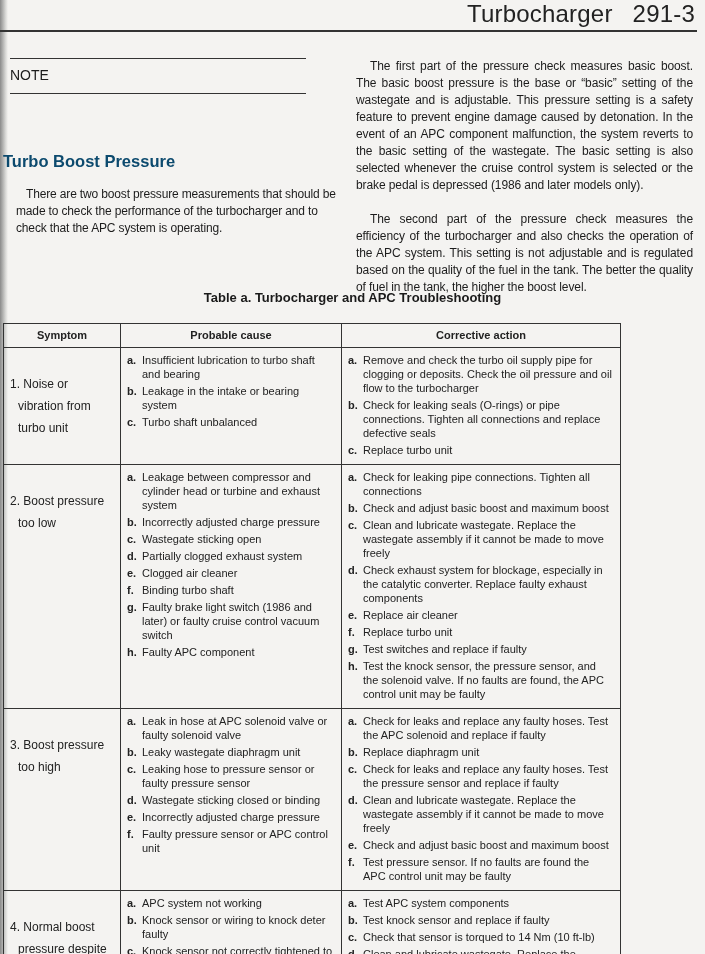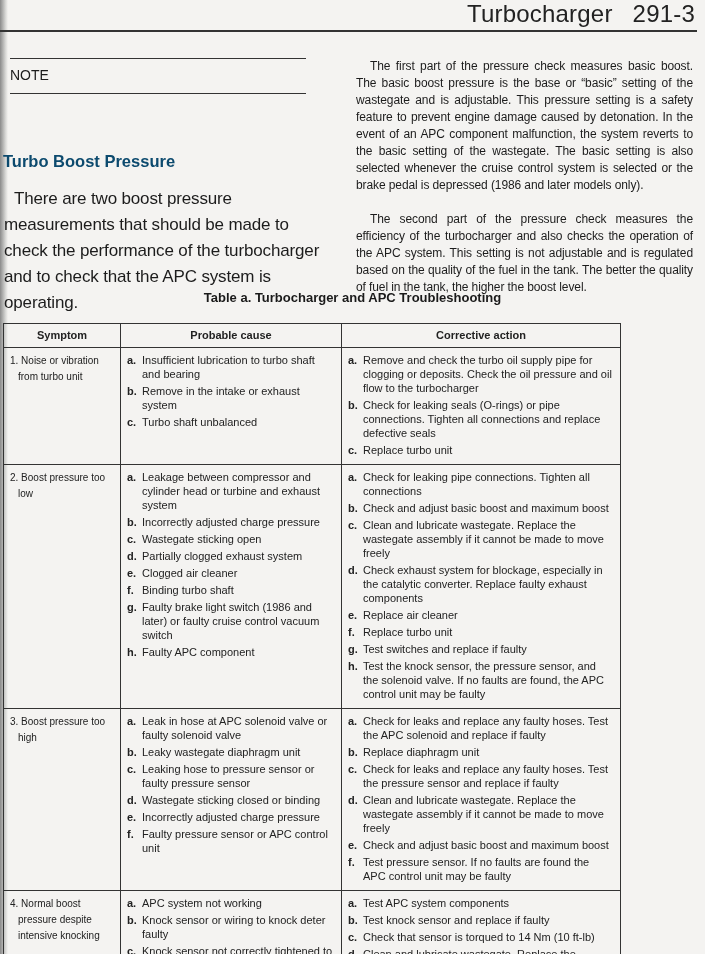--- a/index.html
+++ b/index.html
@@ -27,22 +27,22 @@
     border-top: 1.2px solid #333; border-bottom: 1.2px solid #333;
     padding: 10px 0 10px 0; font-size: 10px; line-height: 13px;
   }
   .note-box .note-label { font-size: 14px; margin-bottom: 1px; }
   .note-box .note-body { font-size: 10px; letter-spacing: -0.2px; }
   .section-heading {
     position: absolute; left: 3px; top: 152px;
     font-size: 16.5px; font-weight: bold; color: #0c4a6e;
   }
   .intro-para {
-    position: absolute; left: 4px; top: 186px; width: 320px;
-    font-size: 17px; line-height: 26px; text-indent: 10px; letter-spacing: -0.15px;
+    position: absolute; left: 16px; top: 186px; width: 320px;
+    font-size: 12px; line-height: 17px; text-indent: 10px; letter-spacing: -0.15px;
   }
   .right-col {
     position: absolute; left: 356px; top: 54px; width: 337px;
     font-size: 12px; line-height: 17px; text-align: justify; letter-spacing: -0.1px;
   }
   .right-col p { margin: 4px 0 17px 0; text-indent: 14px; }
   .table-caption {
     position: absolute; left: 0; width: 705px; top: 290px; text-align: center;
     font-size: 13px; font-weight: bold; color: #1a1a1a;
   }
@@ -55,21 +55,21 @@
     font-weight: bold; font-size: 11px; padding: 4px 4px 5px 4px;
     border: 1.2px solid #333; text-align: center;
   }
   table.trouble td {
     border-left: 1.2px solid #333; border-right: 1.2px solid #333;
     border-top: 1.2px solid #333; border-bottom: 1.2px solid #333;
     vertical-align: top; padding: 5px 6px 4px 6px;
   }
   .col-sym { width: 108px; }
   .col-cause { width: 212px; }
-  .symptom { font-size: 10px; line-height: 16px; padding-left: 8px; text-indent: -8px; }
+  .symptom { font-size: 12px; line-height: 22px; padding-left: 8px; text-indent: -8px; margin-top: 20px; }
   .item { display: flex; margin-bottom: 3px; }
   .item .lbl { width: 15px; flex: none; font-weight: bold; }
   .item .txt { flex: 1; }
 </style>
 </head>
 <body>
 
 <div class="left-shadow"></div>
 
 <div class="header-title">
@@ -104,21 +104,21 @@
         <td>
           <div class="symptom">1. Noise or vibration from turbo unit</div>
         </td>
         <td>
           <div class="item">
             <span class="lbl">a.</span>
             <span class="txt">Insufficient lubrication to turbo shaft and bearing</span>
           </div>
           <div class="item">
             <span class="lbl">b.</span>
-            <span class="txt">Remove in the intake or exhaust system</span>
+            <span class="txt">Leakage in the intake or bearing system</span>
           </div>
           <div class="item">
             <span class="lbl">c.</span>
             <span class="txt">Turbo shaft unbalanced</span>
           </div>
         </td>
         <td>
           <div class="item">
             <span class="lbl">a.</span>
             <span class="txt">Remove and check the turbo oil supply pipe for clogging or deposits. Check the oil pressure and oil flow to the turbocharger</span>

